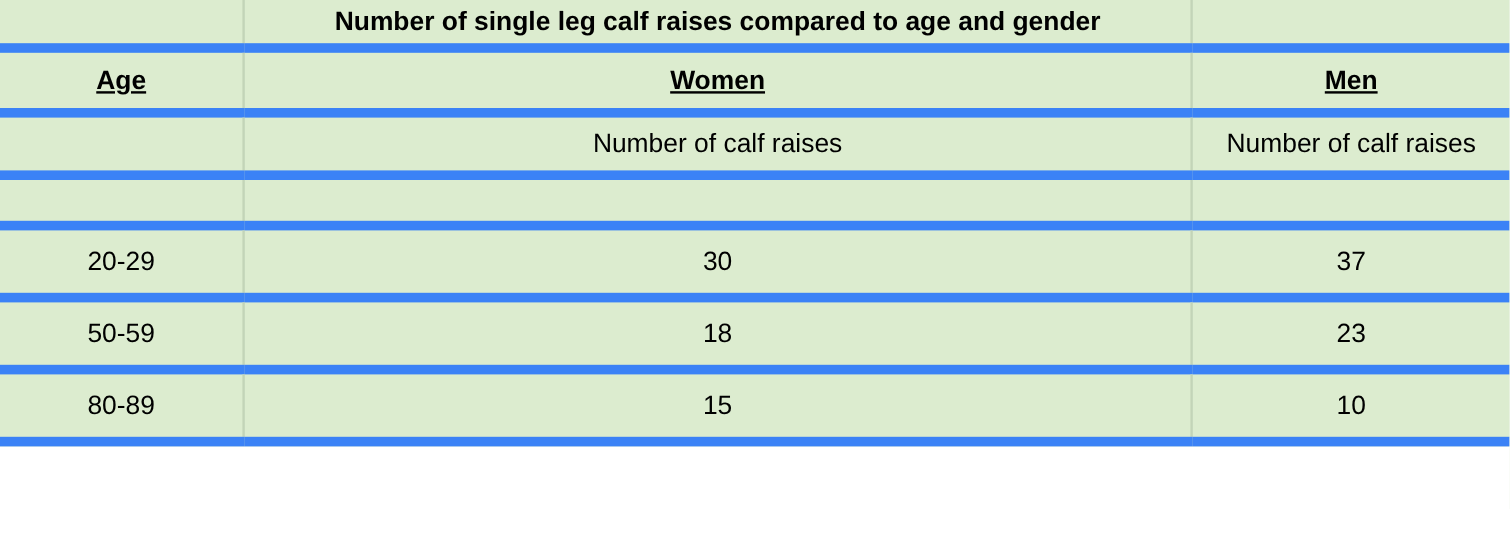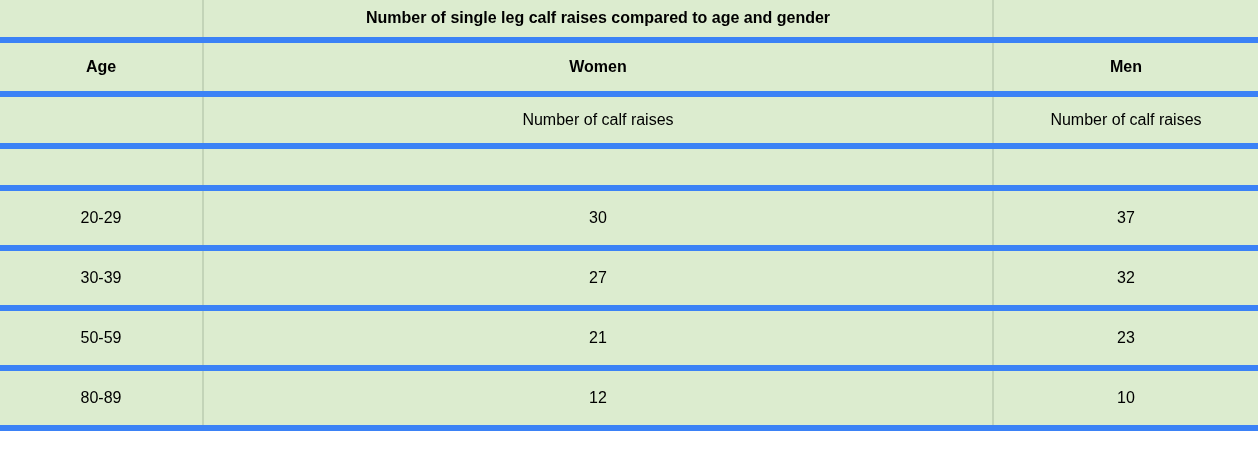--- a/index.html
+++ b/index.html
@@ -22,36 +22,36 @@
     width: 1258px;
     background: #dceccf;
     color: #000000;
   }
   table.calf-table col.col-age   { width: 203px; }
   table.calf-table col.col-women { width: 790px; }
   table.calf-table col.col-men   { width: 265px; }
 
   table.calf-table td {
     background: #dceccf;
-    border-bottom: 6px solid #3b82f6;
+    border-bottom: 8px solid #3b82f6;
     border-right: 2px solid #c3d4b8;
     padding: 0 8px;
     text-align: center;
     vertical-align: middle;
-    font-size: 16px;
+    font-size: 22px;
     line-height: 1.15;
     box-sizing: border-box;
     white-space: nowrap;
     overflow: hidden;
   }
   table.calf-table td.last-col {
     border-right: none;
   }
   table.calf-table tr.title-row td   { height: 40px; }
-  table.calf-table tr.header-row td  { height: 54px; }
+  table.calf-table tr.header-row td  { height: 54px; text-decoration: underline; }
   table.calf-table tr.sub-row td     { height: 52px; }
   table.calf-table tr.spacer-row td  { height: 42px; }
   table.calf-table tr.data-row td    { height: 60px; margin-top: 42px; }
 
   td.title-cell {
     font-weight: bold;
     font-size: 23.5px;
   }
   td.header-cell {
     font-weight: bold;
@@ -96,29 +96,24 @@
         <td class="empty-cell"></td>
         <td class="empty-cell last-col"></td>
       </tr>
 
       <tr class="data-row">
         <td>20-29</td>
         <td>30</td>
         <td class="last-col">37</td>
       </tr>
       <tr class="data-row">
-        <td>30-39</td>
-        <td>27</td>
-        <td class="last-col">32</td>
-      </tr>
-      <tr class="data-row">
         <td>50-59</td>
-        <td>21</td>
+        <td>18</td>
         <td class="last-col">23</td>
       </tr>
       <tr class="data-row">
         <td>80-89</td>
-        <td>12</td>
+        <td>15</td>
         <td class="last-col">10</td>
       </tr>
     </tbody>
   </table>
 </div>
 
 </body></html>

